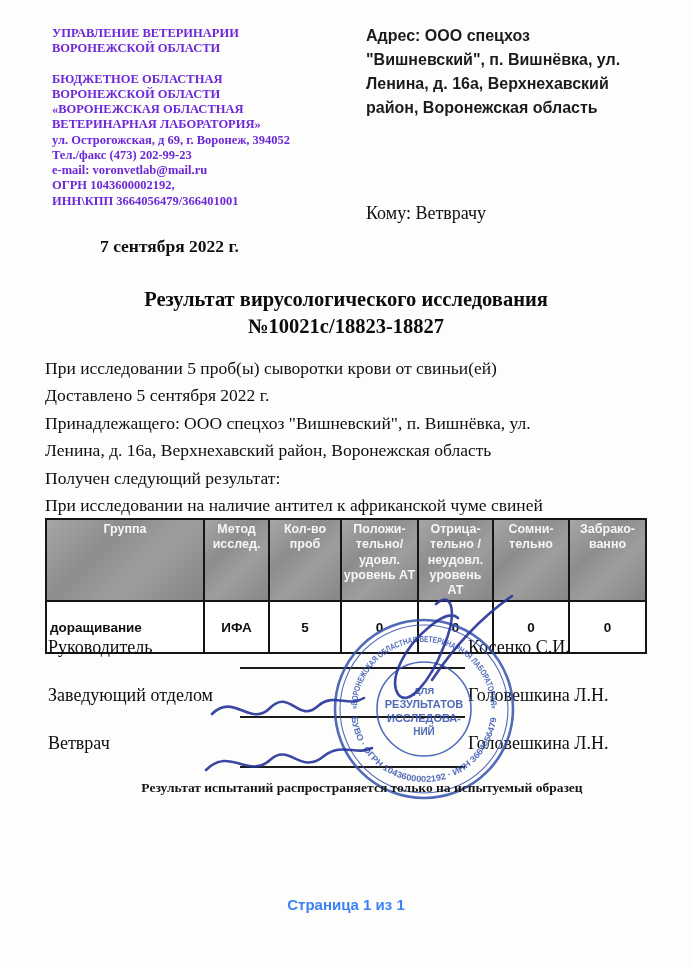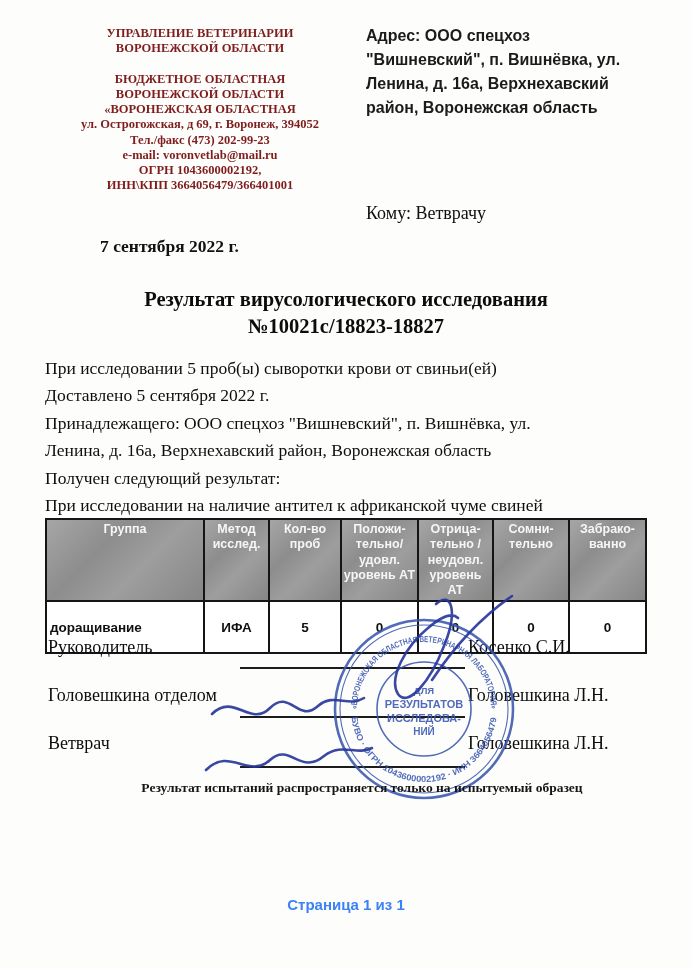--- a/index.html
+++ b/index.html
@@ -5,22 +5,22 @@
   html,body{margin:0;padding:0;background:#e8e8e8;}
   .page{
     position:relative;width:692px;height:968px;margin:0 auto;
     background:#fdfdfc;overflow:hidden;
     font-family:"Liberation Serif", serif;color:#111;
   }
   .preline{white-space:pre-line;}
 
   
   .org-block{
-    position:absolute;left:52px;top:26px;width:296px;text-align:center;
-    font-weight:bold;font-size:12.5px;line-height:1.22;color:#7f1d1d;
+    position:absolute;left:52px;top:26px;width:296px;text-align:left;
+    font-weight:bold;font-size:12.5px;line-height:1.22;color:#6d28d9;
   }
   .org-unit{margin-bottom:15px;}
 
   
   .addr-block{
     position:absolute;left:366px;top:24px;width:292px;
     font-family:"Liberation Sans", sans-serif;font-weight:600;
     font-size:16px;line-height:1.5;color:#1b1b1b;
   }
   .to-line{position:absolute;left:366px;top:203px;font-size:18px;color:#101010;}
@@ -80,20 +80,21 @@
 
   <div class="org-block">
     <div class="org-unit">
       <div>УПРАВЛЕНИЕ ВЕТЕРИНАРИИ</div>
       <div>ВОРОНЕЖСКОЙ ОБЛАСТИ</div>
     </div>
     <div>
       <div>БЮДЖЕТНОЕ ОБЛАСТНАЯ</div>
       <div>ВОРОНЕЖСКОЙ ОБЛАСТИ</div>
       <div>«ВОРОНЕЖСКАЯ ОБЛАСТНАЯ</div>
+      <div>ВЕТЕРИНАРНАЯ ЛАБОРАТОРИЯ»</div>
       <div>ул. Острогожская, д 69, г. Воронеж, 394052</div>
       <div>Тел./факс  (473) 202-99-23</div>
       <div>e-mail:  voronvetlab@mail.ru</div>
       <div>ОГРН 1043600002192,</div>
       <div>ИНН\КПП 3664056479/366401001</div>
     </div>
   </div>
 
   <div class="addr-block preline">Адрес: ООО спецхоз
 "Вишневский", п. Вишнёвка, ул.
@@ -158,21 +159,21 @@
         <td>0</td>
         <td>0</td>
       </tr>
     </tbody>
   </table>
 
   <div class="sig-role" style="top:637px">Руководитель</div>
   <div class="sig-name" style="top:637px">Косенко С.И.</div>
   <div class="sig-line" style="top:667px"></div>
 
-  <div class="sig-role" style="top:685px">Головешкина отделом</div>
+  <div class="sig-role" style="top:685px">Заведующий отделом</div>
   <div class="sig-name" style="top:685px">Головешкина Л.Н.</div>
   <div class="sig-line" style="top:716px"></div>
 
   <div class="sig-role" style="top:733px">Ветврач</div>
   <div class="sig-name" style="top:733px">Головешкина Л.Н.</div>
   <div class="sig-line" style="top:766px"></div>
 
   <svg class="stamp" viewBox="0 0 186 186">
     <g fill="none" stroke="#3a57b0">
       <circle cx="93" cy="93" r="89" stroke-width="2.6"></circle>

